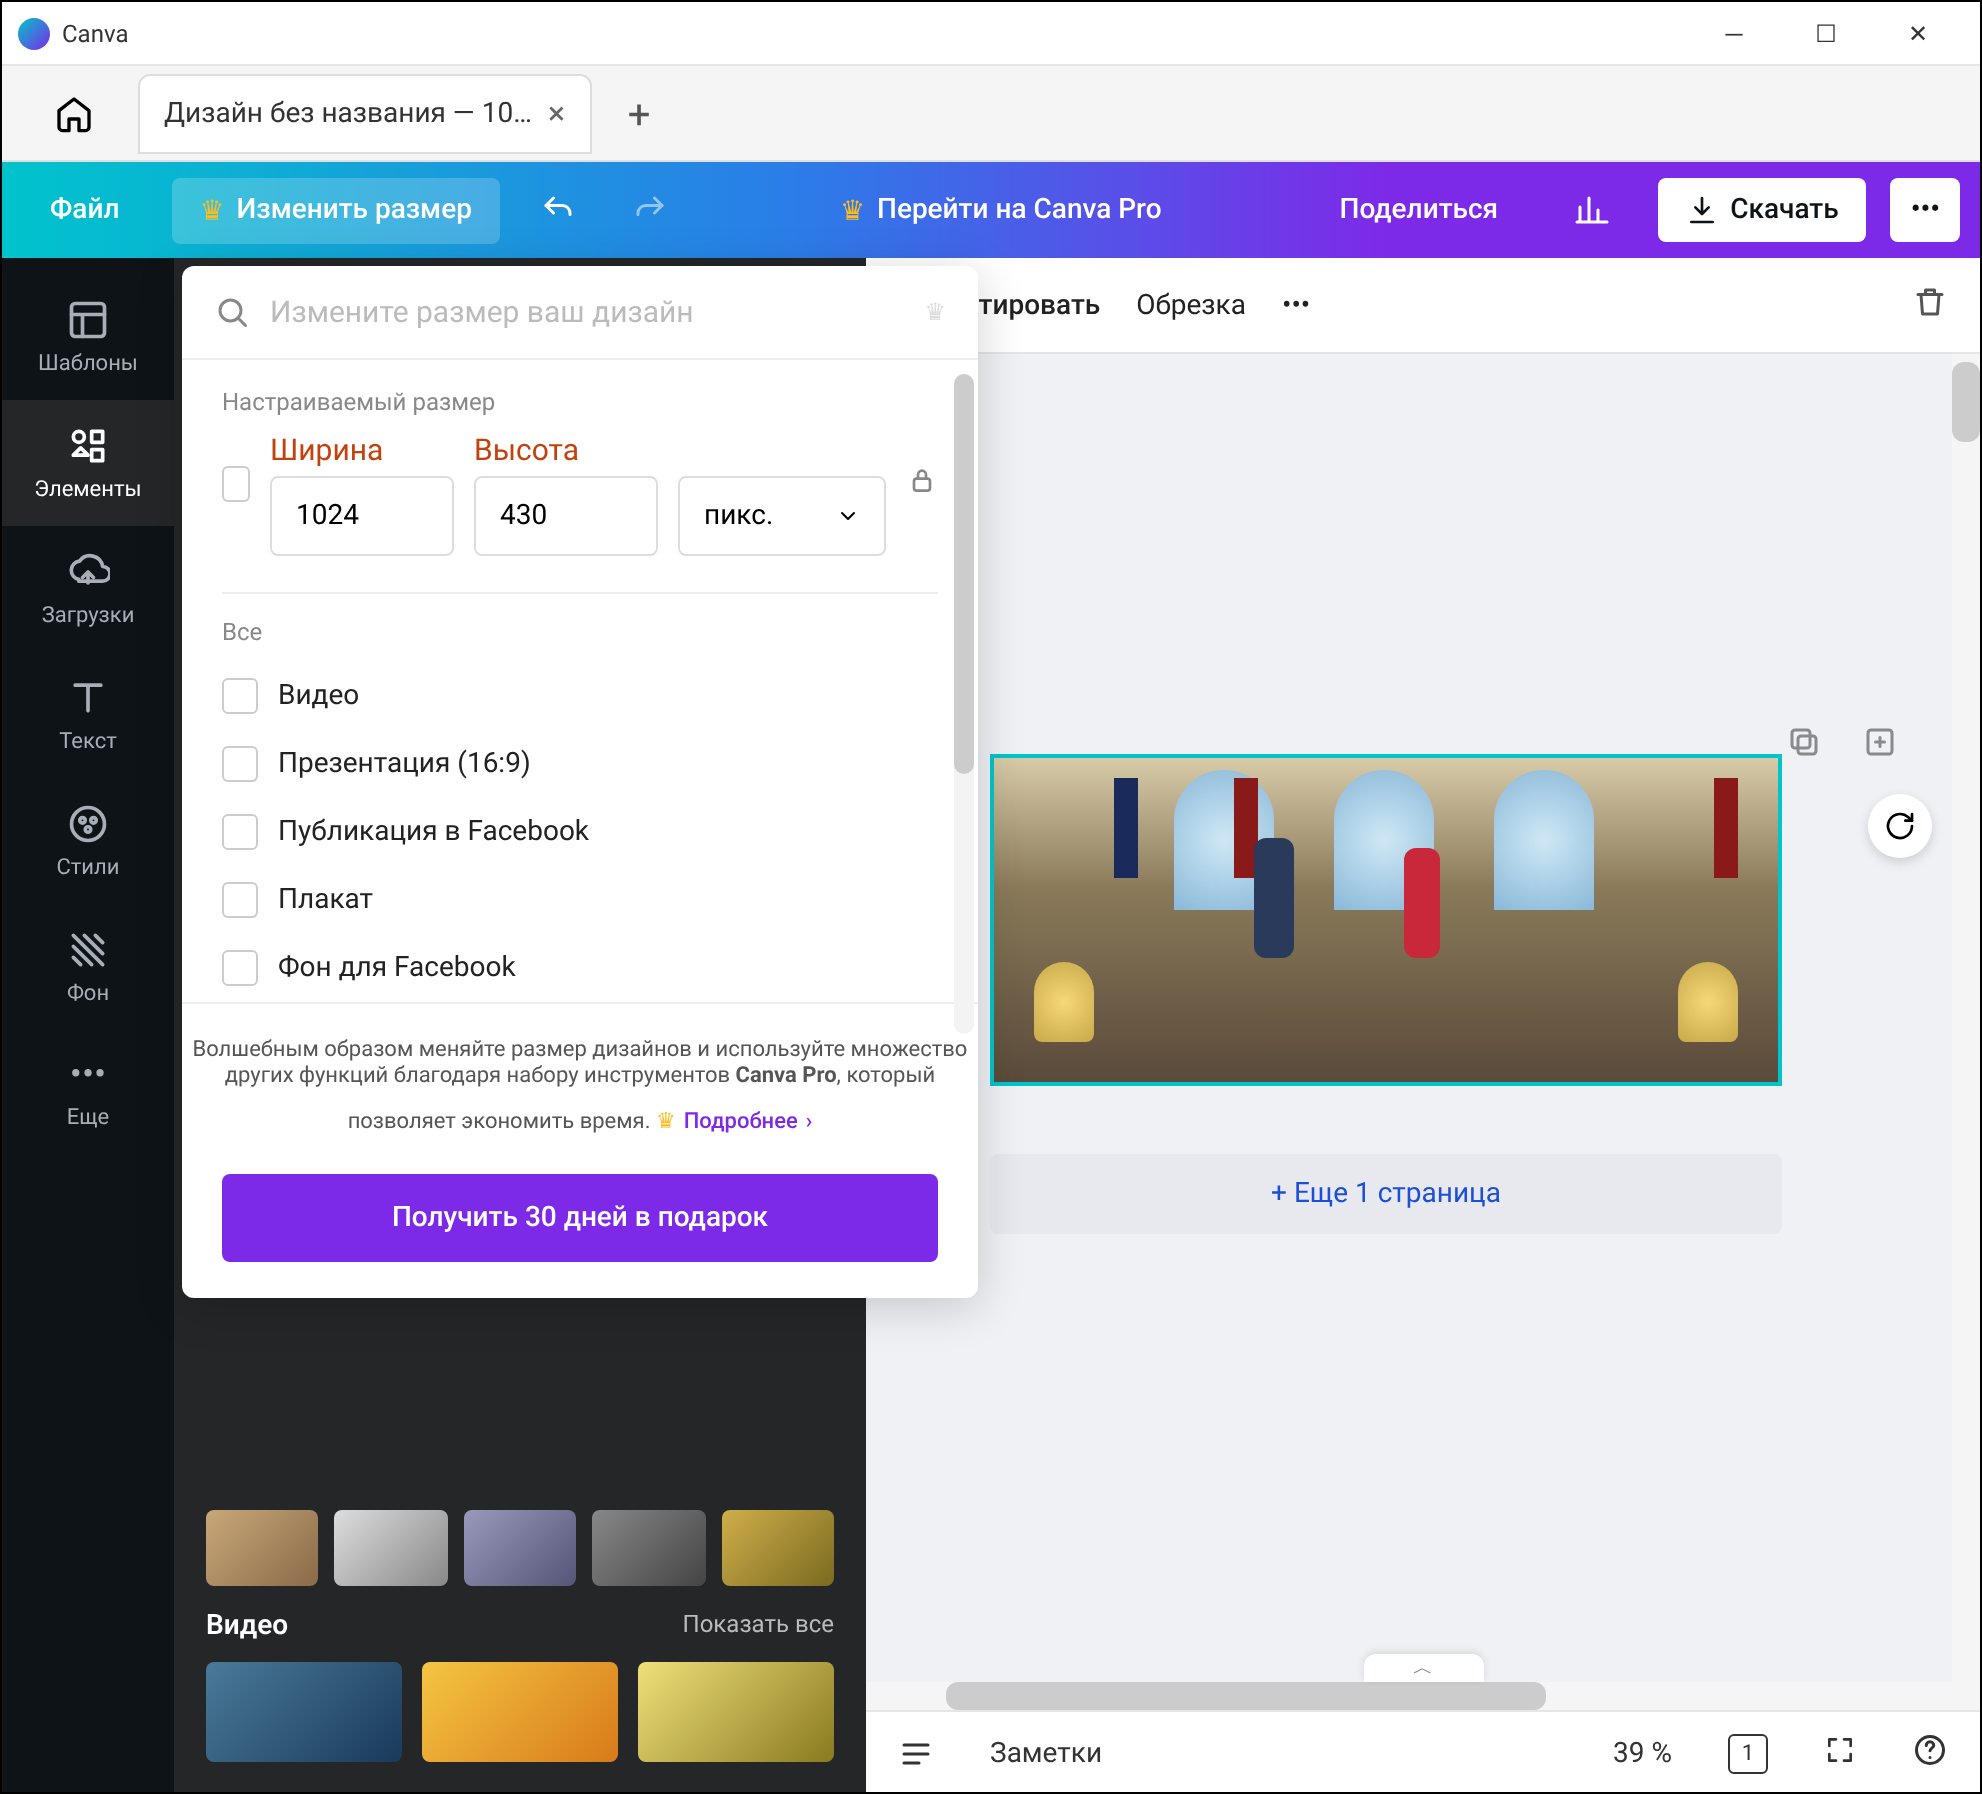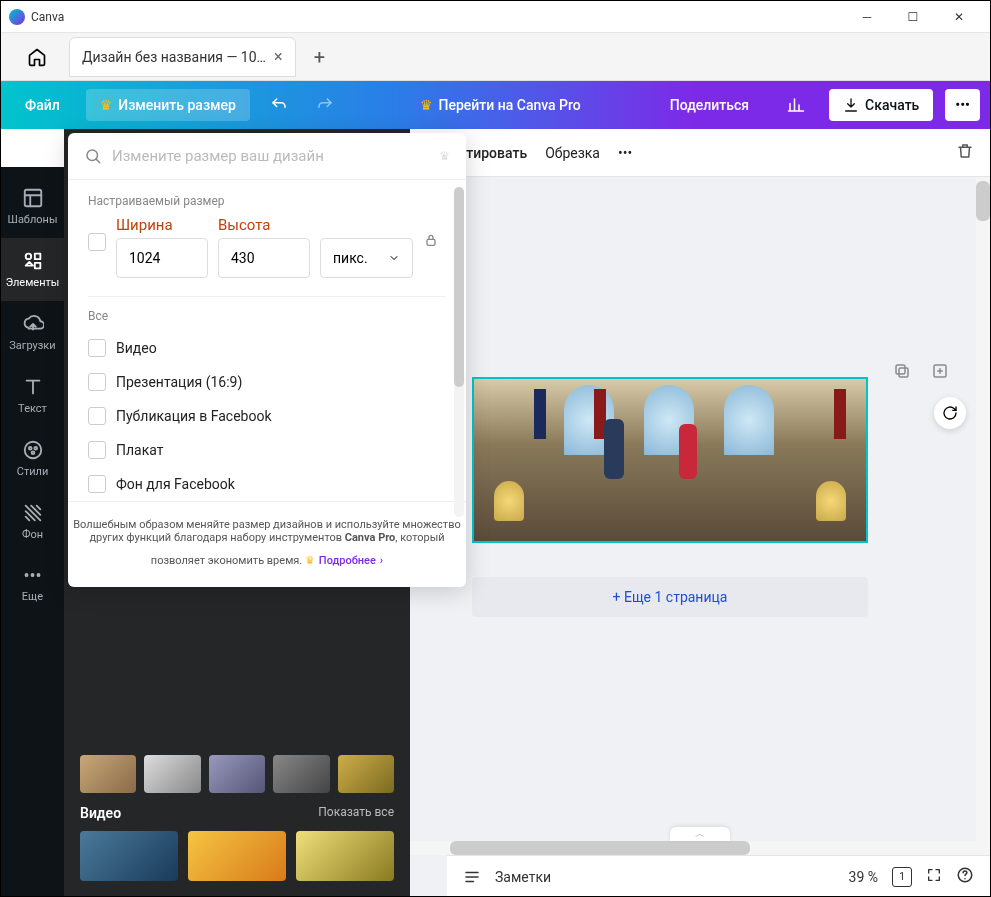--- a/index.html
+++ b/index.html
@@ -32,21 +32,21 @@
 .toolbar .share-btn { }
 .toolbar .chart-btn { padding: 8px 12px; }
 .toolbar .download-btn { background: #fff; color: #0e1318; }
 .toolbar .more-btn { background: #fff; color: #0e1318; padding: 8px 10px; }
 .crown { color: #fdbc1f; }
 
 
 .main { display: flex; height: calc(897px - 32px - 48px - 48px - 1px); }
 
 
-.sidebar { width: 63px; background: #0e1318; display: flex; flex-direction: column; align-items: center; padding-top: 8px; margin-top: 38px; }
+.sidebar { width: 86px; background: #0e1318; display: flex; flex-direction: column; align-items: center; padding-top: 8px; }
 .sidebar .s-item { width: 100%; display: flex; flex-direction: column; align-items: center; justify-content: center; padding: 12px 0; color: #a7aeb5; font-size: 11px; gap: 4px; cursor: pointer; }
 .sidebar .s-item.active { background: #252627; color: #fff; }
 .sidebar .s-item svg { width: 22px; height: 22px; }
 
 
 .sidepanel { width: 346px; background: #252627; position: relative; }
 .video-section { position: absolute; bottom: 0; left: 0; right: 0; padding: 16px; color: #fff; }
 .video-section .thumbs-row { display: flex; gap: 8px; margin-bottom: 12px; }
 .video-section .thumb { width: 60px; height: 38px; border-radius: 4px; background: linear-gradient(135deg,#c8a878,#8a6a48); }
 .video-section .thumb:nth-child(2){background:linear-gradient(135deg,#ddd,#888);}
@@ -65,21 +65,21 @@
 .resize-panel { position: absolute; top: 0; left: 0; width: 398px; background: #fff; border-radius: 6px; box-shadow: 0 4px 24px rgba(0,0,0,0.18); z-index: 50; margin-left: 4px; margin-top: 4px; }
 .resize-panel .search-row { padding: 14px 16px; border-bottom: 1px solid #eee; display: flex; align-items: center; gap: 10px; }
 .resize-panel .search-row input { border: none; outline: none; font-size: 15px; flex: 1; color: #ec4899; }
 .resize-panel .search-row input::placeholder { color: #bbb; }
 .resize-panel .body { padding: 14px 20px 0 20px; max-height: 350px; overflow-y: auto; }
 .resize-panel .sec-label { font-size: 12px; color: #888; margin-bottom: 8px; }
 .resize-panel .dim-row { display: flex; align-items: flex-end; gap: 10px; margin-bottom: 18px; }
 .resize-panel .dim-col { display: flex; flex-direction: column; gap: 4px; }
 .resize-panel .dim-col label { font-size: 15px; color: #c2410c; }
 .resize-panel .dim-col input, .resize-panel .unit-sel { height: 40px; border: 1px solid #ddd; border-radius: 4px; padding: 0 12px; font-size: 14px; width: 92px; background: #fff; }
-.resize-panel .unit-sel { display: flex; align-items: center; gap: 6px; width: 93px; justify-content: space-between; }
+.resize-panel .unit-sel { display: flex; align-items: center; gap: 6px; width: 104px; justify-content: space-between; }
 .resize-panel .chk { width: 18px; height: 18px; border: 1.5px solid #ccc; border-radius: 3px; align-self: center; margin-bottom: 10px; }
 .resize-panel .lock { align-self: center; margin-bottom: 10px; color: #888; }
 .resize-panel .opt-list { border-top: 1px solid #eee; padding-top: 12px; }
 .resize-panel .opt { display: flex; align-items: center; gap: 10px; padding: 8px 0; font-size: 14px; color: #222; }
 .resize-panel .opt .chk { margin: 0; }
 .resize-panel .promo { padding: 16px 4px 20px; text-align: center; font-size: 11px; color: #555; border-top: 1px solid #eee; }
 .resize-panel .promo .more-link { color: #7d2ae8; font-weight: 500; margin-top: 10px; display: inline-flex; align-items: center; gap: 4px;}
 .resize-panel .cta { margin: 0 20px 18px; background: #7d2ae8; color: #fff; text-align: center; padding: 14px; border-radius: 4px; font-size: 14px; font-weight: 500; }
 .resize-panel .scrollbar { position: absolute; right: 2px; top: 54px; width: 10px; height: 330px; background: #f3f3f3; border-radius: 5px; }
 .resize-panel .scrollbar .thumb { width: 100%; height: 200px; background: #ccc; border-radius: 5px; }
@@ -105,21 +105,21 @@
 .scene .f1 { left: 60px; background: #1a2a5a; } .scene .f2 { left: 120px; background: #8a1a1a; }
 .scene .f3 { right: 20px; background: #8a1a1a; }
 .add-page { position: absolute; left: 62px; top: 400px; width: 396px; height: 40px; background: #e8e9ee; display: flex; align-items: center; justify-content: center; font-size: 14px; color: #1d4ed8; border-radius: 4px; }
 .vscroll { position: absolute; right: 0; top: 0; bottom: 0; width: 14px; background: #f5f5f5; }
 .vscroll .vthumb { width: 100%; height: 40px; background: #ccc; border-radius: 6px; margin-top: 4px; }
 .hscroll { position: absolute; left: 0; right: 14px; bottom: 0; height: 14px; background: #f5f5f5; }
 .hscroll .hthumb { height: 100%; width: 300px; background: #ccc; border-radius: 6px; margin-left: 40px; }
 .collapse-tab { position: absolute; bottom: 14px; left: 50%; transform: translateX(-50%); width: 60px; height: 14px; background: #fff; border-radius: 6px 6px 0 0; box-shadow: 0 -1px 4px rgba(0,0,0,0.1); display: flex; align-items: center; justify-content: center; color: #888; font-size: 10px; }
 
 
-.bottombar { height: 42px; border-top: 1px solid #e5e5e5; background: #fff; display: flex; align-items: center; padding: 0 16px; gap: 14px; font-size: 14px; color: #333; margin-left: 37px; }
+.bottombar { height: 42px; border-top: 1px solid #e5e5e5; background: #fff; display: flex; align-items: center; padding: 0 16px; gap: 28px; font-size: 14px; color: #333; }
 .bottombar .bb-spacer { flex: 1; }
 .bottombar .page-ind { border: 1.5px solid #333; border-radius: 3px; width: 20px; height: 20px; display: flex; align-items: center; justify-content: center; font-size: 11px; }
 
 svg { fill: none; stroke: currentColor; stroke-width: 2; stroke-linecap: round; stroke-linejoin: round; }
 </style>
 </head>
 <body>
 
 <div class="titlebar">
   <div class="app-icon"></div>
@@ -301,20 +301,21 @@
           <div class="thumb"></div>
         </div>
       <div class="promo">
         <span>Волшебным образом меняйте размер дизайнов и используйте множество других функций благодаря набору инструментов </span><b>Canva Pro</b><span>, который позволяет экономить время.</span>
         <div class="more-link">
           <span class="crown">♛</span>
           <span>Подробнее</span>
           <span>›</span>
         </div>
       </div>
+      <div class="cta">Получить 30 дней в подарок</div>
     </div>
 
     <div class="video-section">
       <div class="thumbs-row">
         <div class="thumb"></div>
         <div class="thumb"></div>
         <div class="thumb"></div>
         <div class="thumb"></div>
         <div class="thumb"></div>
       </div>

